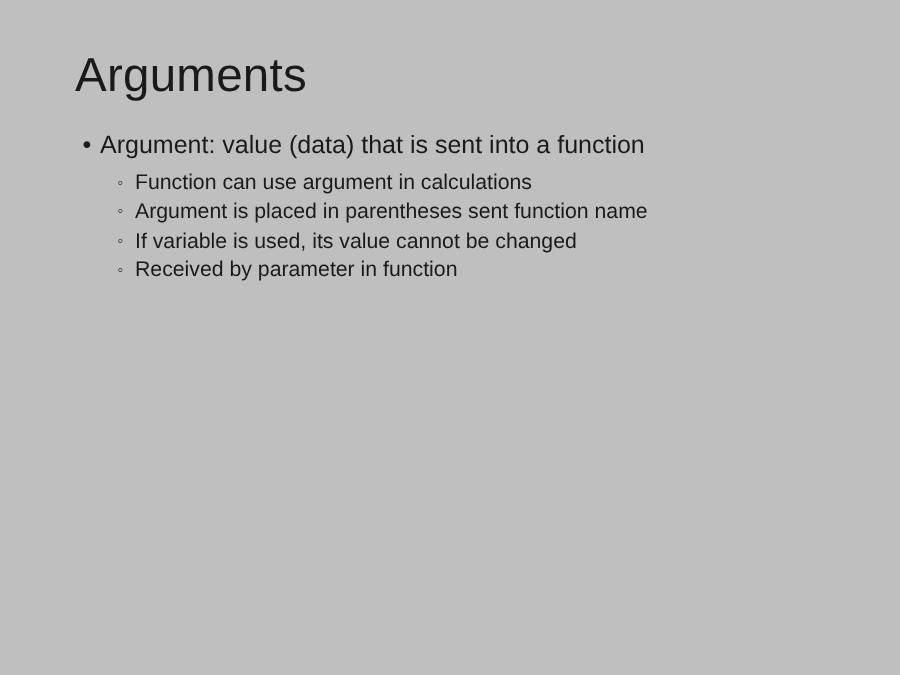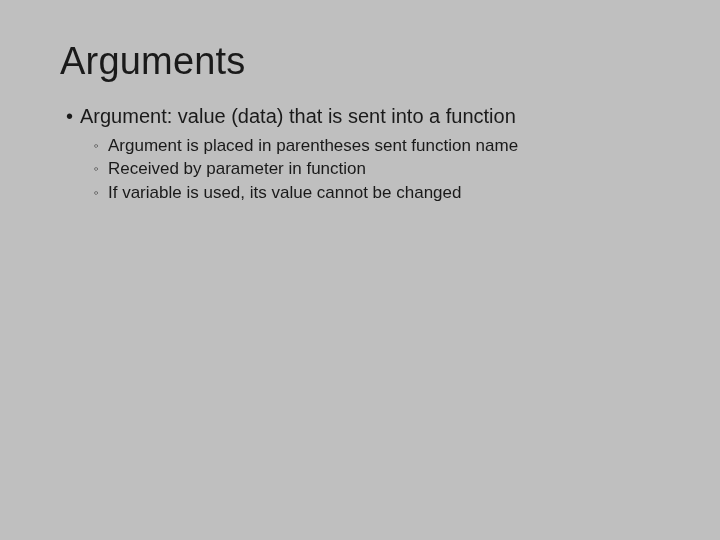--- a/index.html
+++ b/index.html
@@ -71,24 +71,27 @@
 
   <div class="title">Arguments</div>
 
   <div class="content">
 
     <div class="lvl1">
       <span class="bullet">•</span><span>Argument: value (data) that is sent into a function</span>
     </div>
 
     <div class="lvl2">
+      <span class="ring">◦</span><span>Function can use argument in calculations</span>
+    </div>
+    <div class="lvl2">
       <span class="ring">◦</span><span>Argument is placed in parentheses sent function name</span>
     </div>
     <div class="lvl2">
-      <span class="ring">◦</span><span>Received by parameter in function</span>
+      <span class="ring">◦</span><span>If variable is used, its value cannot be changed</span>
     </div>
     <div class="lvl2">
-      <span class="ring">◦</span><span>If variable is used, its value cannot be changed</span>
+      <span class="ring">◦</span><span>Received by parameter in function</span>
     </div>
 
 
   </div>
 </div>
 
 </body></html>

